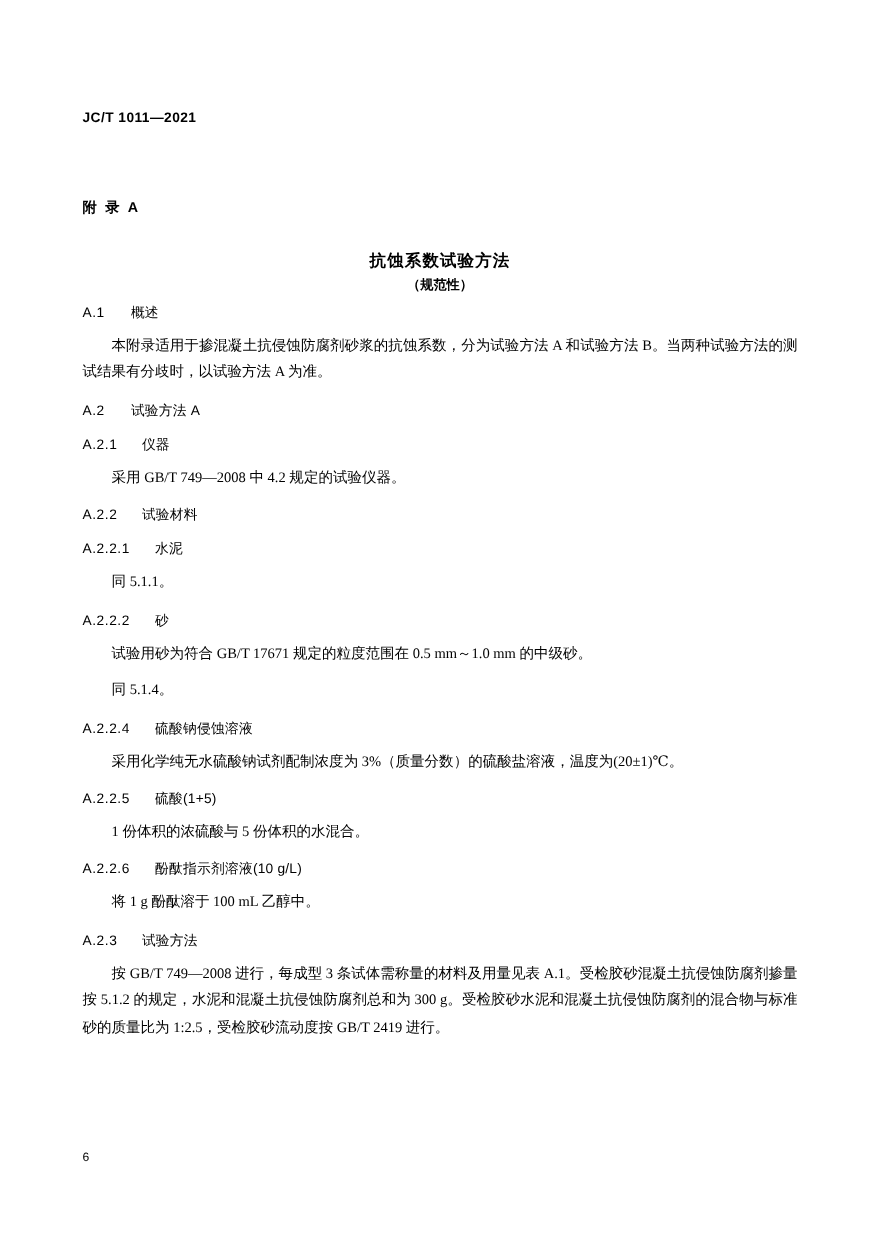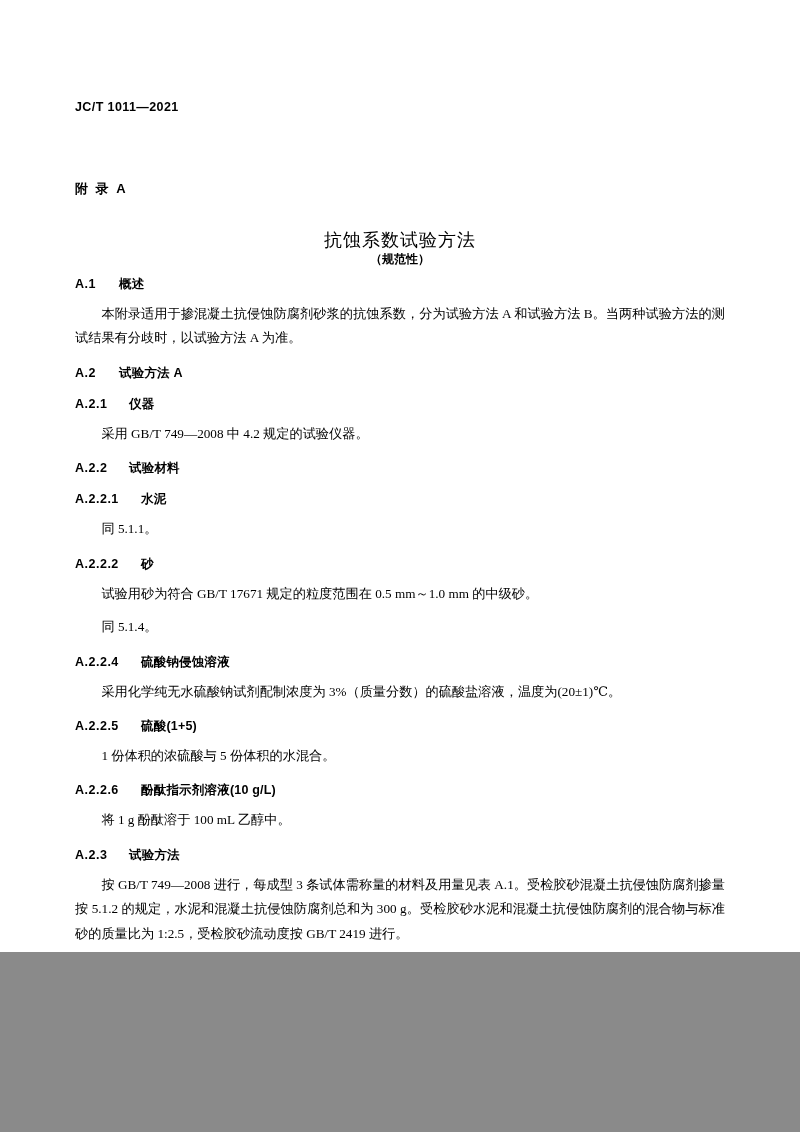--- a/index.html
+++ b/index.html
@@ -3,21 +3,21 @@
 <meta charset="utf-8">
 <style>
   html, body {
     margin: 0;
     padding: 0;
     background: #8a8a8a;
   }
   .page {
     position: relative;
     width: 800px;
-    height: 952px;
+    height: 1132px;
     background: #ffffff;
     margin: 0 auto;
     overflow: hidden;
     font-family: "Liberation Serif", "DejaVu Serif", serif;
     color: #000000;
   }
   .content {
     position: absolute;
     left: 75px;
     top: 0;
@@ -57,35 +57,35 @@
     font-weight: 600;
     margin-top: 48px;
   }
   .annex-name {
     position: absolute;
     top: 228px;
     left: 0;
     width: 650px;
     text-align: center;
     font-family: "Liberation Sans", sans-serif;
-    font-size: 18px;
-    font-weight: 400;
+    font-size: 15px;
+    font-weight: 700;
     letter-spacing: 1px;
   }
 
   .body-block {
     position: absolute;
     top: 262px;
     left: 0;
     width: 650px;
   }
 
   .h-item {
     font-family: "Liberation Sans", sans-serif;
-    font-weight: 700;
+    font-weight: 400;
     font-size: 12.5px;
     margin: 14px 0 0 0;
     letter-spacing: 0.2px;
   }
   .h-item .num {
     display: inline-block;
     margin-right: 10px;
     letter-spacing: 0.5px;
   }
   .h-item.lvl1 .num { min-width: 34px; }

